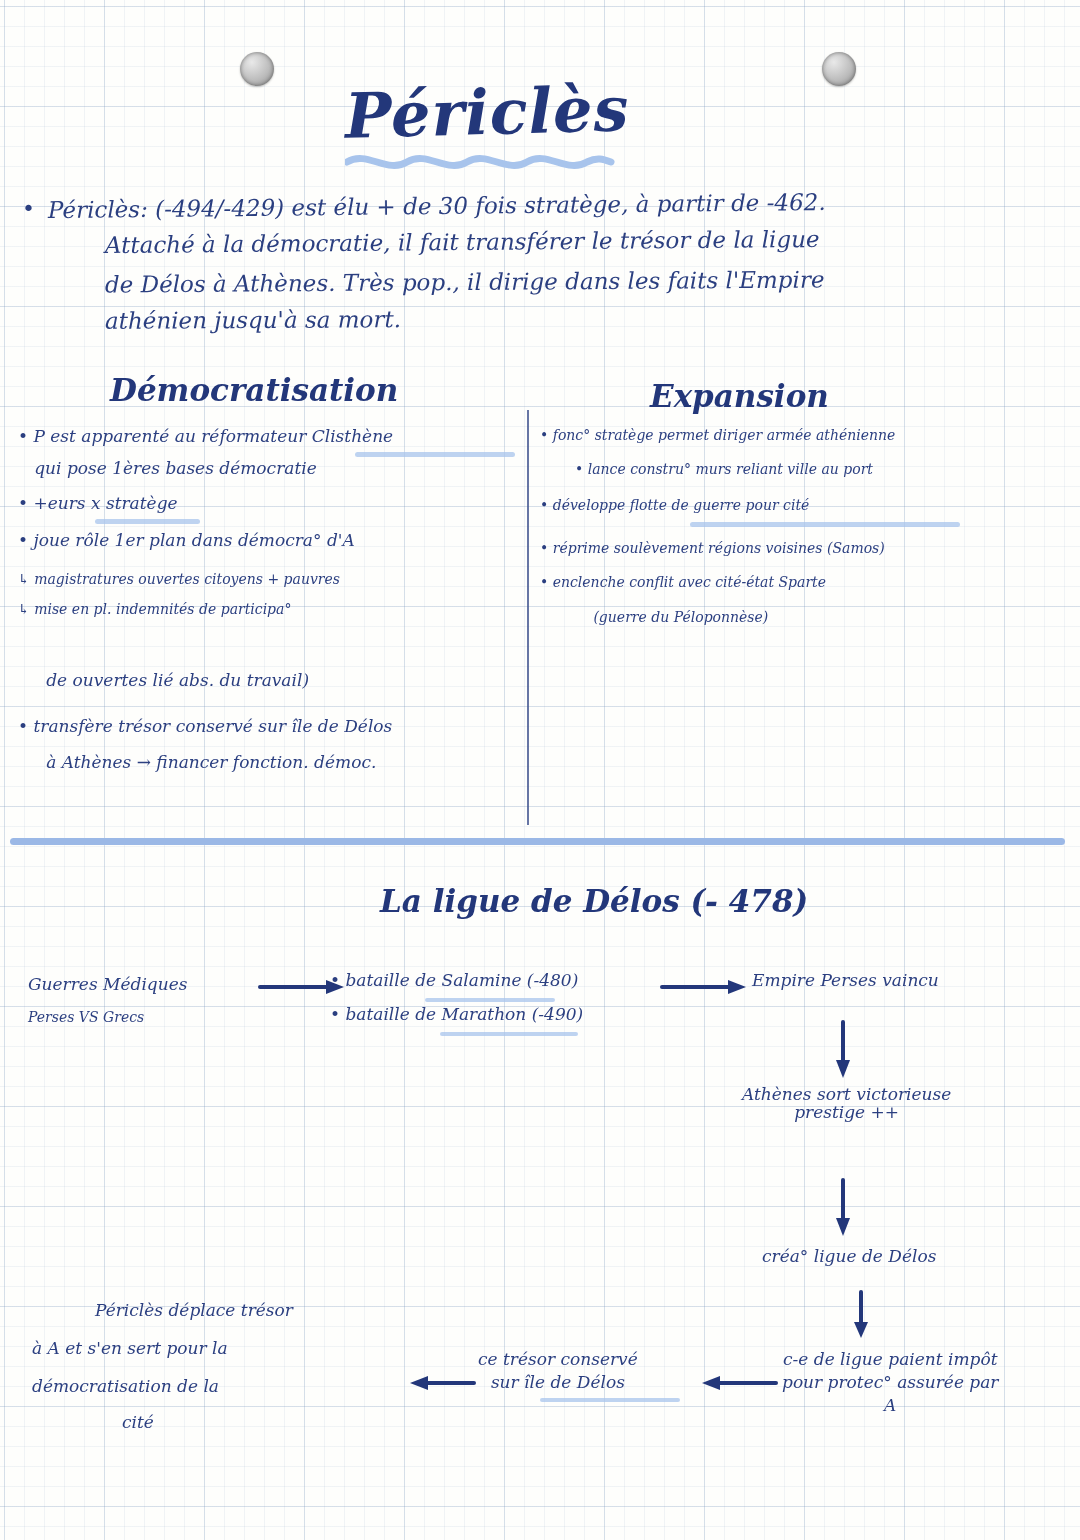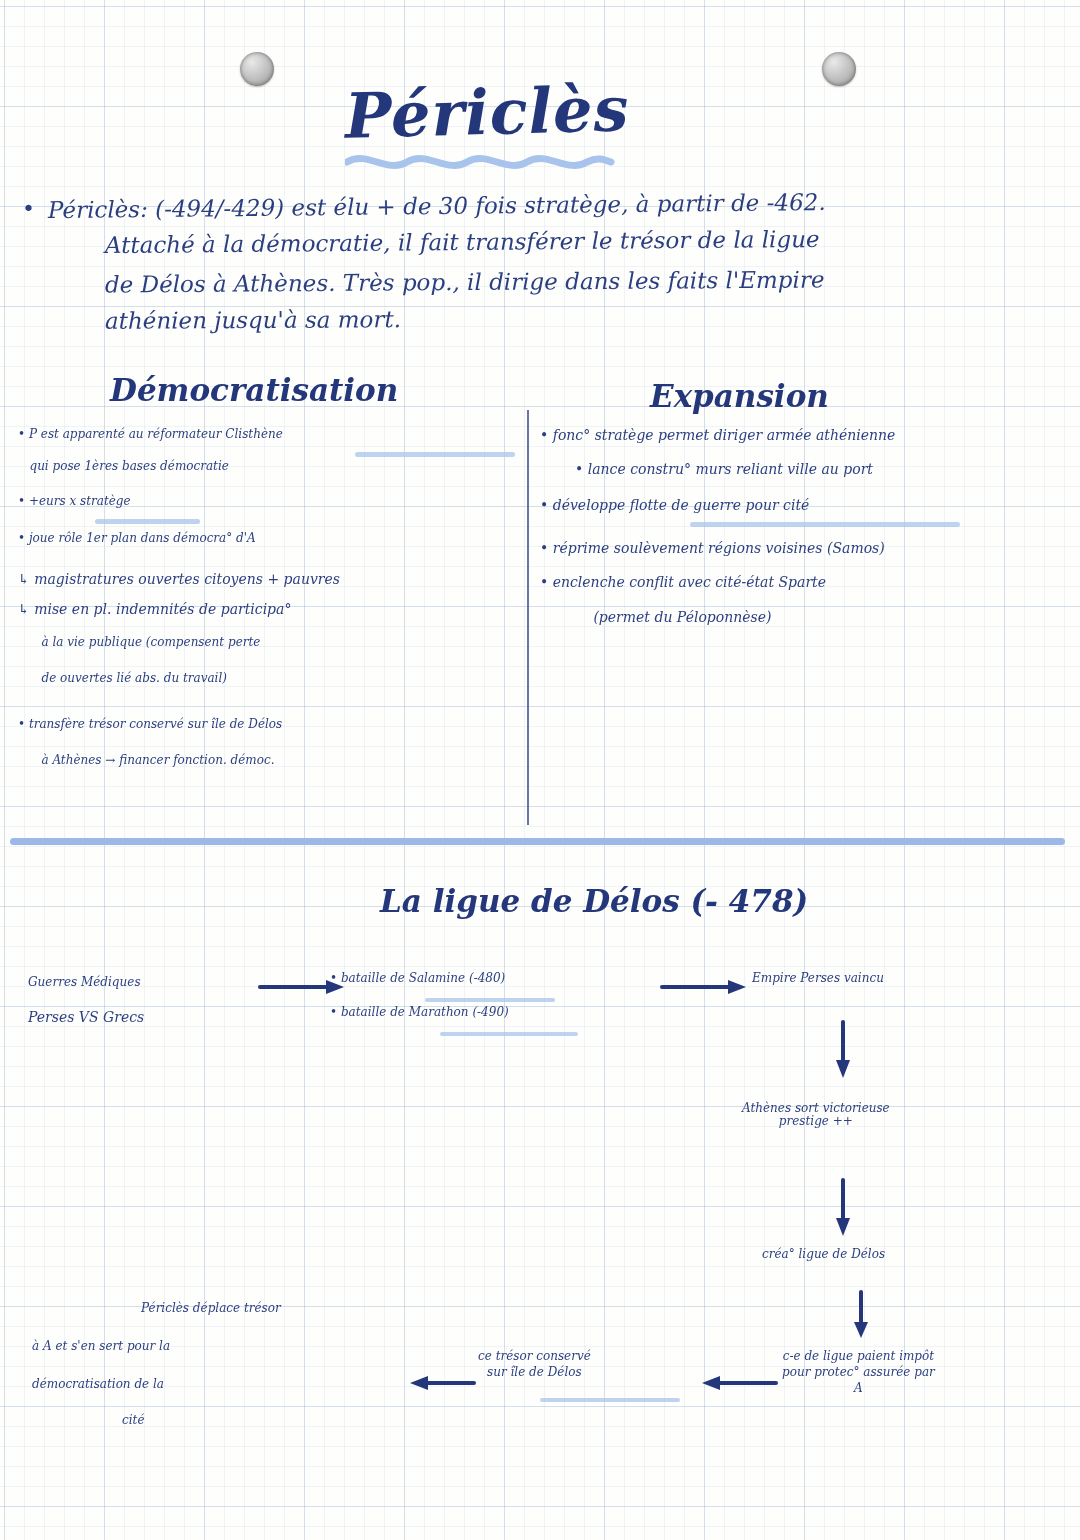--- a/index.html
+++ b/index.html
@@ -52,21 +52,21 @@
     font-weight: 700;
     color: #23377a;
     transform: rotate(-1.5deg);
   }
   .section-title {
     font-size: 31px;
     font-weight: 700;
     color: #23377a;
   }
   .body-line { font-size: 23px; }
-  .small-line { font-size: 12px; }
+  .small-line { font-size: 17px; }
   .tiny-line { font-size: 14px; }
 
   
   .hl {
     position: absolute;
     background: #a8c4ec;
     opacity: 0.75;
     border-radius: 6px;
   }
   .rule {
@@ -114,34 +114,33 @@
   <div class="hw section-title" style="left:650px; top:380px;">Expansion</div>
 
   <div class="vdiv" style="left:527px; top:410px; height:415px;"></div>
 
   <div class="hw small-line" style="left:18px; top:428px;">• P est apparenté au réformateur Clisthène</div>
   <div class="hw small-line" style="left:18px; top:460px;">   qui pose 1ères bases démocratie</div>
   <div class="hw small-line" style="left:18px; top:495px;">• +eurs x stratège</div>
   <div class="hw small-line" style="left:18px; top:532px;">• joue rôle 1er plan dans démocra° d'A</div>
   <div class="hw tiny-line" style="left:18px; top:572px;">↳ magistratures ouvertes citoyens + pauvres</div>
   <div class="hw tiny-line" style="left:18px; top:602px;">↳ mise en pl. indemnités de participa°</div>
-  <div class="hw small-line" style="left:30px; top:636px;">   à la vie publique (compensent perte</div>
   <div class="hw small-line" style="left:30px; top:672px;">   de ouvertes lié abs. du travail)</div>
   <div class="hw small-line" style="left:18px; top:718px;">• transfère trésor conservé sur île de Délos</div>
   <div class="hw small-line" style="left:30px; top:754px;">   à Athènes → financer fonction. démoc.</div>
 
   <div class="hl" style="left:355px; top:452px; width:160px; height:5px;"></div>
   <div class="hl" style="left:95px; top:519px; width:105px; height:5px;"></div>
 
   <div class="hw tiny-line" style="left:540px; top:428px;">• fonc° stratège permet diriger armée athénienne</div>
   <div class="hw tiny-line" style="left:540px; top:462px;margin-left:35px;">• lance constru° murs reliant ville au port</div>
   <div class="hw tiny-line" style="left:540px; top:498px;">• développe flotte de guerre pour cité</div>
   <div class="hw tiny-line" style="left:540px; top:541px;">• réprime soulèvement régions voisines (Samos)</div>
   <div class="hw tiny-line" style="left:540px; top:575px;">• enclenche conflit avec cité-état Sparte</div>
-  <div class="hw tiny-line" style="left:540px; top:610px;">            (permet du Péloponnèse)</div>
+  <div class="hw tiny-line" style="left:540px; top:610px;">            (guerre du Péloponnèse)</div>
 
   <div class="hl" style="left:690px; top:522px; width:270px; height:5px;"></div>
 
   <div class="rule" style="left:10px; top:838px; width:1055px; height:7px;"></div>
 
   <div class="hw section-title" style="left:380px; top:885px;">La ligue de Délos (- 478)</div>
 
   <div class="hw small-line" style="left:28px; top:976px;">Guerres Médiques</div>
   <div class="hw tiny-line" style="left:28px; top:1010px;">Perses VS Grecs</div>
 
@@ -160,21 +159,21 @@
     <polygon points="86,15 68,8 68,22" fill="#23377a"></polygon>
   </svg>
 
   <div class="hw small-line" style="left:752px; top:972px;">Empire Perses vaincu</div>
 
   <svg class="arrow-svg" style="left:828px; top:1020px;" width="30" height="62">
     <line x1="15" y1="2" x2="15" y2="44" stroke="#23377a" stroke-width="4" stroke-linecap="round"></line>
     <polygon points="15,58 8,40 22,40" fill="#23377a"></polygon>
   </svg>
 
-  <div class="hw small-line" style="left:742px; top:1086px; text-align:center; white-space:pre-line;margin-top:16px;">Athènes sort victorieuse
+  <div class="hw small-line" style="left:742px; top:1086px; text-align:center; white-space:pre-line;">Athènes sort victorieuse
 prestige ++</div>
 
   <svg class="arrow-svg" style="left:828px; top:1178px;" width="30" height="62">
     <line x1="15" y1="2" x2="15" y2="44" stroke="#23377a" stroke-width="4" stroke-linecap="round"></line>
     <polygon points="15,58 8,40 22,40" fill="#23377a"></polygon>
   </svg>
 
   <div class="hw small-line" style="left:762px; top:1248px;">créa° ligue de Délos</div>
 
   <svg class="arrow-svg" style="left:846px; top:1290px;" width="30" height="52">
@@ -193,18 +192,18 @@
 
   <div class="hw small-line" style="left:478px; top:1348px; white-space:pre-line; text-align:center; line-height:1.35;">ce trésor conservé
 sur île de Délos</div>
   <div class="hl" style="left:540px; top:1398px; width:140px; height:4px;"></div>
 
   <svg class="arrow-svg" style="left:408px; top:1368px;" width="70" height="30">
     <line x1="18" y1="15" x2="66" y2="15" stroke="#23377a" stroke-width="4" stroke-linecap="round"></line>
     <polygon points="2,15 20,8 20,22" fill="#23377a"></polygon>
   </svg>
 
-  <div class="hw small-line" style="left:95px; top:1302px;margin-left:46px;">Périclès déplace trésor</div>
+  <div class="hw small-line" style="left:95px; top:1302px;">Périclès déplace trésor</div>
   <div class="hw small-line" style="left:32px; top:1340px;">à A et s'en sert pour la</div>
   <div class="hw small-line" style="left:32px; top:1378px;">démocratisation de la</div>
   <div class="hw small-line" style="left:122px; top:1414px;">cité</div>
 
 </div>
 
 </body></html>

